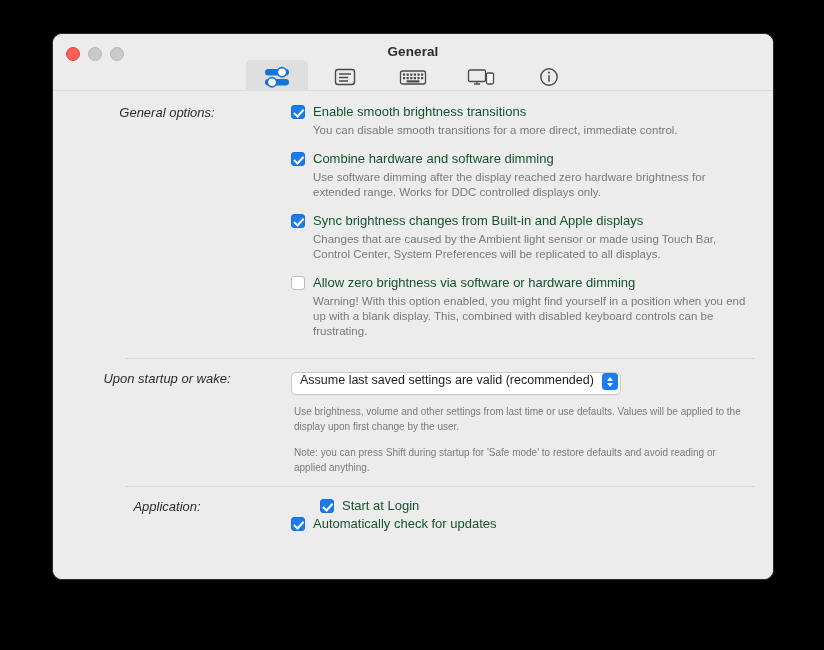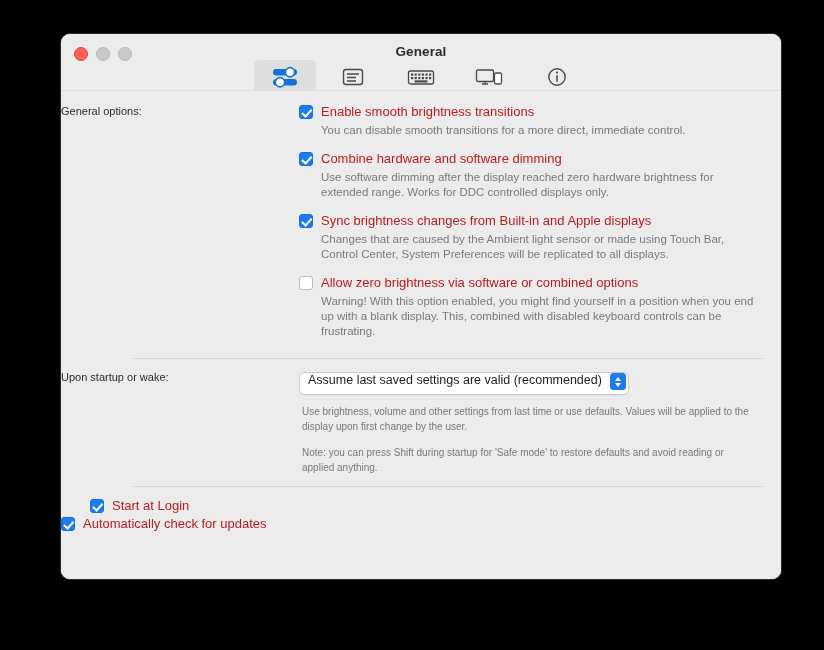--- a/index.html
+++ b/index.html
@@ -7,21 +7,21 @@
     padding: 0;
     width: 824px;
     height: 650px;
     background: #000000;
     font-family: "Liberation Sans", sans-serif;
     -webkit-font-smoothing: antialiased;
   }
 
   .window {
     position: absolute;
-    left: 60px;
+    left: 52px;
     top: 33px;
     width: 720px;
     height: 545px;
     background: #ececec;
     border-radius: 10px;
     box-shadow: 0 12px 34px rgba(0,0,0,0.55);
     overflow: hidden;
     border: 1px solid #2a2a2a;
   }
 
@@ -105,26 +105,27 @@
     background: #ececec;
     padding: 0;
   }
 
   .section {
     display: flex;
     padding: 0 0 0 0;
   }
   .sec-label {
     width: 238px;
-    text-align: left;
+    text-align: center;
     padding-right: 10px;
-    font-size: 11px;
+    font-size: 13px;
     color: #2b2b2b;
     box-sizing: border-box;
     padding-top: 1px;
+    font-style: italic;
   }
   .sec-body {
     flex: 1;
     padding-right: 18px;
   }
 
   .divider {
     height: 1px;
     background: #d6d6d6;
     margin: 11px 18px 11px 72px;
@@ -161,21 +162,21 @@
     border-width: 0 2px 2px 0;
     transform: rotate(42deg);
   }
   .cb.off {
     background: #ffffff;
     border: 1px solid #bdbdbd;
   }
 
   .cb-label {
     font-size: 13px;
-    color: #b91c1c;
+    color: #14532d;
     line-height: 16px;
   }
 
   .help {
     font-size: 11.5px;
     color: #7a7a7a;
     line-height: 15px;
     margin: 3px 0 13px 22px;
     max-width: 460px;
   }
@@ -350,21 +351,21 @@
         <div class="help">Use software dimming after the display reached zero hardware brightness for extended range. Works for DDC controlled displays only.</div>
 
         <div class="row">
           <span class="cb on"></span>
           <span class="cb-label">Sync brightness changes from Built-in and Apple displays</span>
         </div>
         <div class="help">Changes that are caused by the Ambient light sensor or made using Touch Bar, Control Center, System Preferences will be replicated to all displays.</div>
 
         <div class="row">
           <span class="cb off"></span>
-          <span class="cb-label">Allow zero brightness via software or combined options</span>
+          <span class="cb-label">Allow zero brightness via software or hardware dimming</span>
         </div>
         <div class="help last">Warning! With this option enabled, you might find yourself in a position when you end up with a blank display. This, combined with disabled keyboard controls can be frustrating.</div>
 
       </div>
     </div>
 
     <div class="divider"></div>
 
     <div class="section">
       <div class="sec-label">Upon startup or wake:</div>
@@ -377,20 +378,21 @@
           </span>
         </div>
         <div class="startup-help">Use brightness, volume and other settings from last time or use defaults. Values will be applied to the display upon first change by the user.</div>
         <div class="startup-help second">Note: you can press Shift during startup for 'Safe mode' to restore defaults and avoid reading or applied anything.</div>
       </div>
     </div>
 
     <div class="divider"></div>
 
     <div class="section">
+      <div class="sec-label">Application:</div>
       <div class="sec-body">
 
         <div class="row" style="margin-bottom:2px;padding-left:29px;">
           <span class="cb on"></span>
           <span class="cb-label">Start at Login</span>
         </div>
 
         <div class="row">
           <span class="cb on"></span>
           <span class="cb-label">Automatically check for updates</span>

